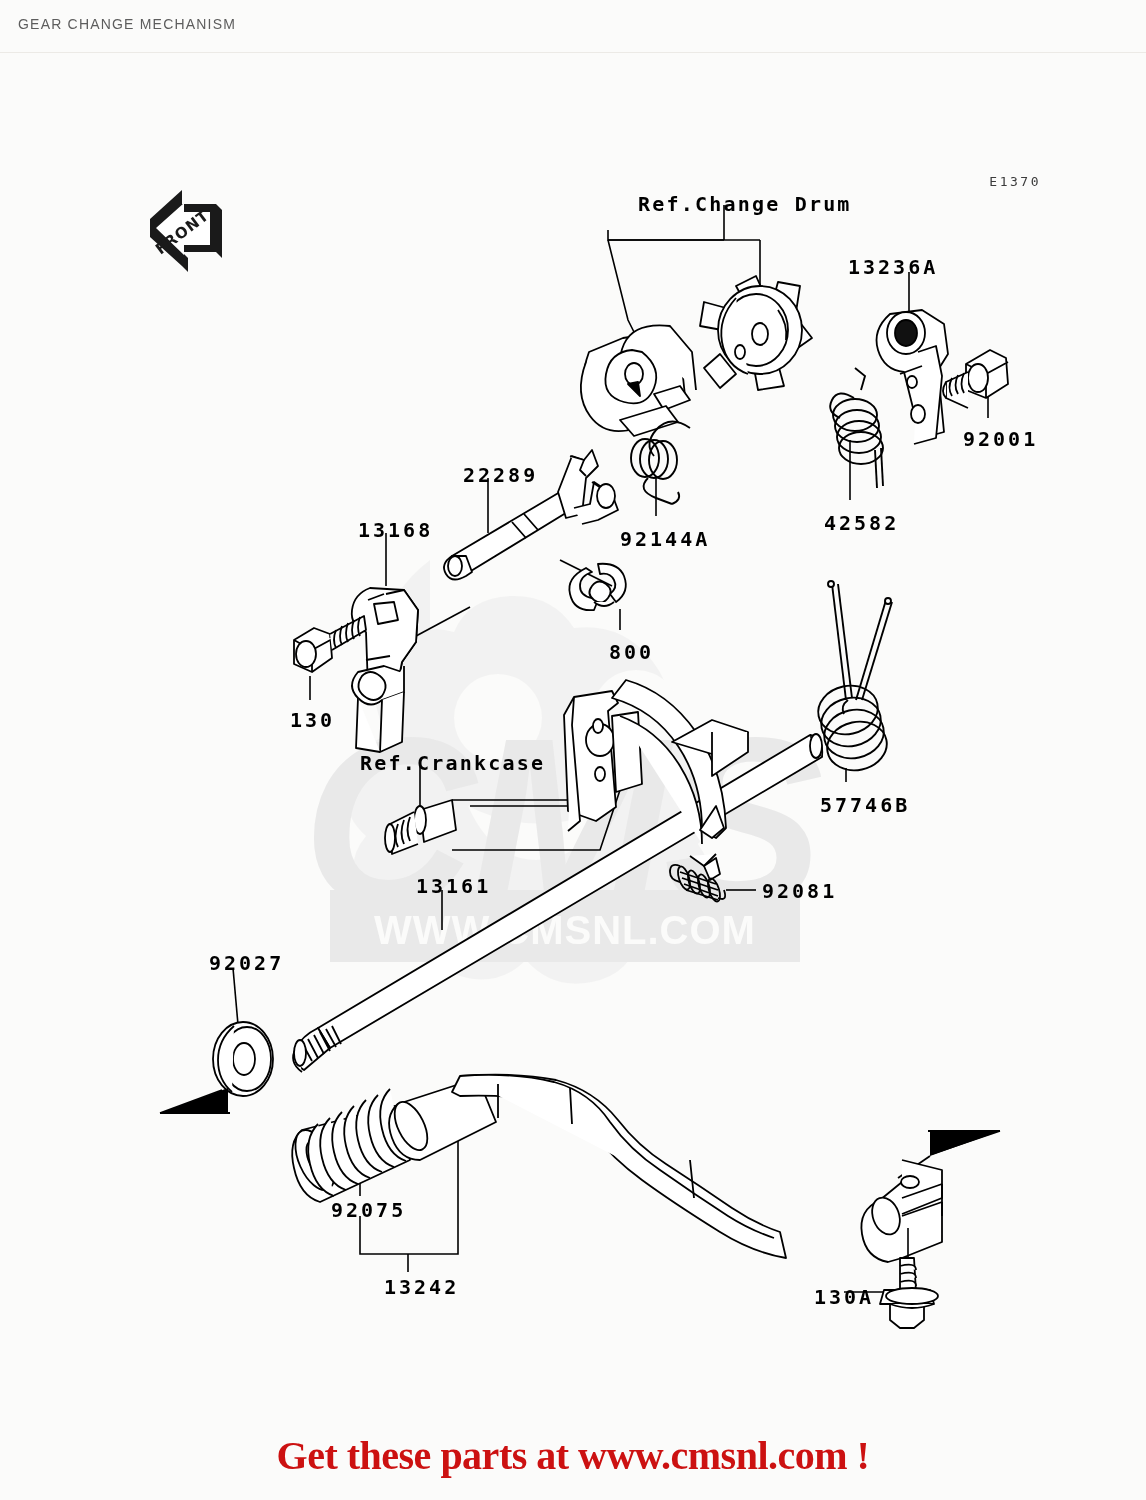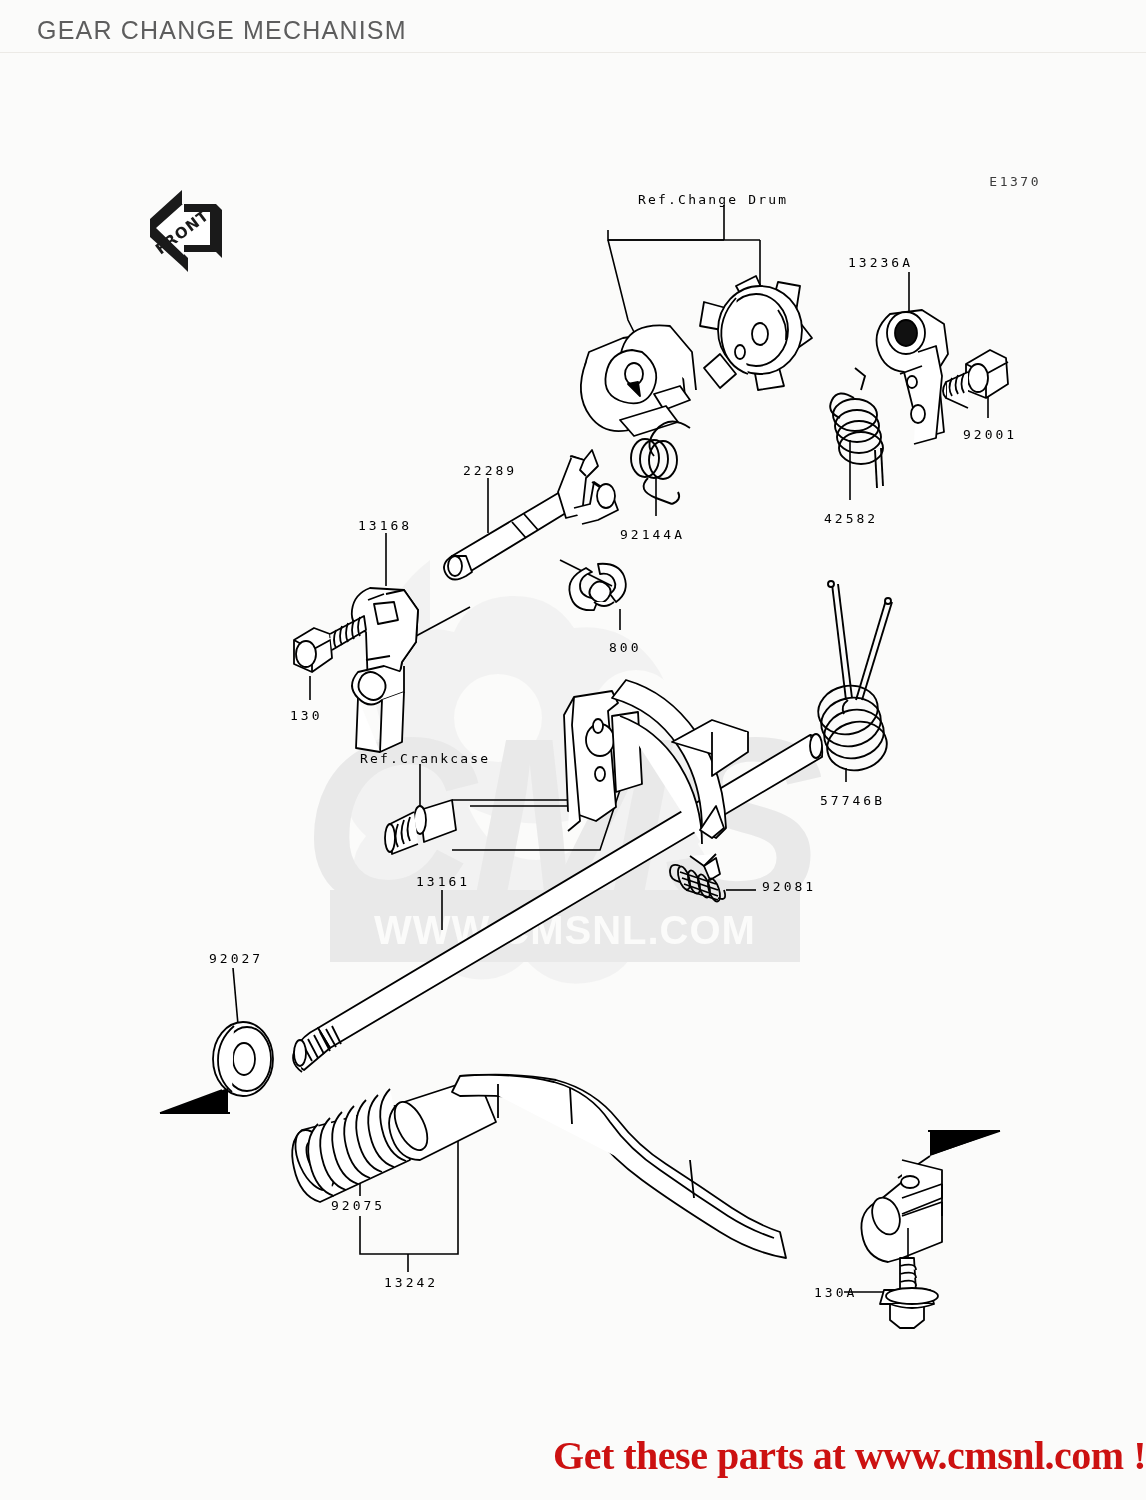--- a/index.html
+++ b/index.html
@@ -1,47 +1,48 @@
 <!DOCTYPE html>
 <html><head>
 <meta charset="utf-8">
 <title>GEAR CHANGE MECHANISM</title>
 <style>
   html,body{margin:0;padding:0;background:#fbfbfa;}
   body{width:1146px;height:1500px;position:relative;overflow:hidden;
        font-family:"Liberation Sans",sans-serif;}
 
   #page-title{
-    position:absolute;left:37px;top:16px;
-    font-size:25px;letter-spacing:1.2px;color:#5d5d5d;
+    position:absolute;left:18px;top:16px;
+    font-size:14px;letter-spacing:1.2px;color:#5d5d5d;
     font-family:"Liberation Sans",sans-serif;white-space:nowrap;
   }
   #title-rule{position:absolute;left:0;top:52px;width:1146px;height:1px;background:#eceae6;}
 
   #diagram{position:absolute;left:0;top:0;width:1146px;height:1420px;}
 
   #footer{
     position:absolute;left:0;top:1432px;width:1146px;
-    text-align:right;color:#cc1111;
+    text-align:center;color:#cc1111;
     font-family:"Liberation Serif",serif;
     font-size:40px;font-weight:bold;letter-spacing:-0.5px;
   }
 
   .plate-code{
     position:absolute;right:105px;top:174px;
     font-family:"DejaVu Sans Mono",monospace;
     font-size:13px;letter-spacing:2.5px;color:#3b3b3b;margin-left:28px;
   }
 
   
   .lbl{
     position:absolute;
     font-family:"DejaVu Sans Mono",monospace;
-    font-size:13px;letter-spacing:3px;color:#000;
+    font-size:20px;letter-spacing:3px;color:#000;
     white-space:nowrap;
+    font-weight:bold;
   }
   .lbl.ref{letter-spacing:2.2px;}
 </style>
 </head>
 <body>
 
 <div id="page-title">GEAR CHANGE MECHANISM</div>
 <div id="title-rule"></div>
 
 <div class="plate-code">E1370</div>

